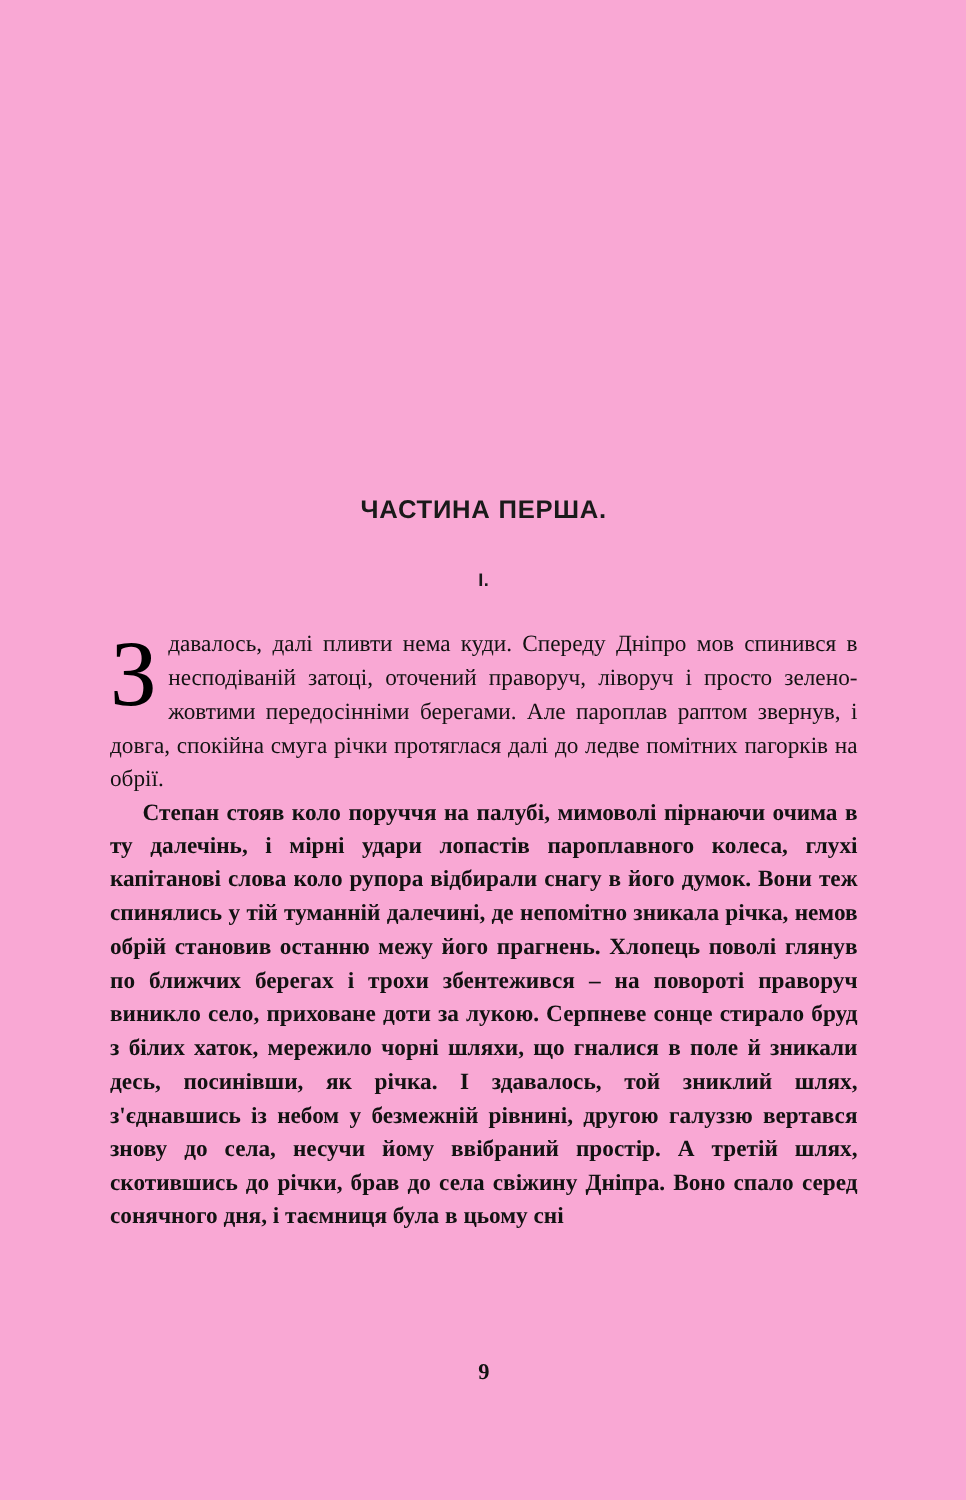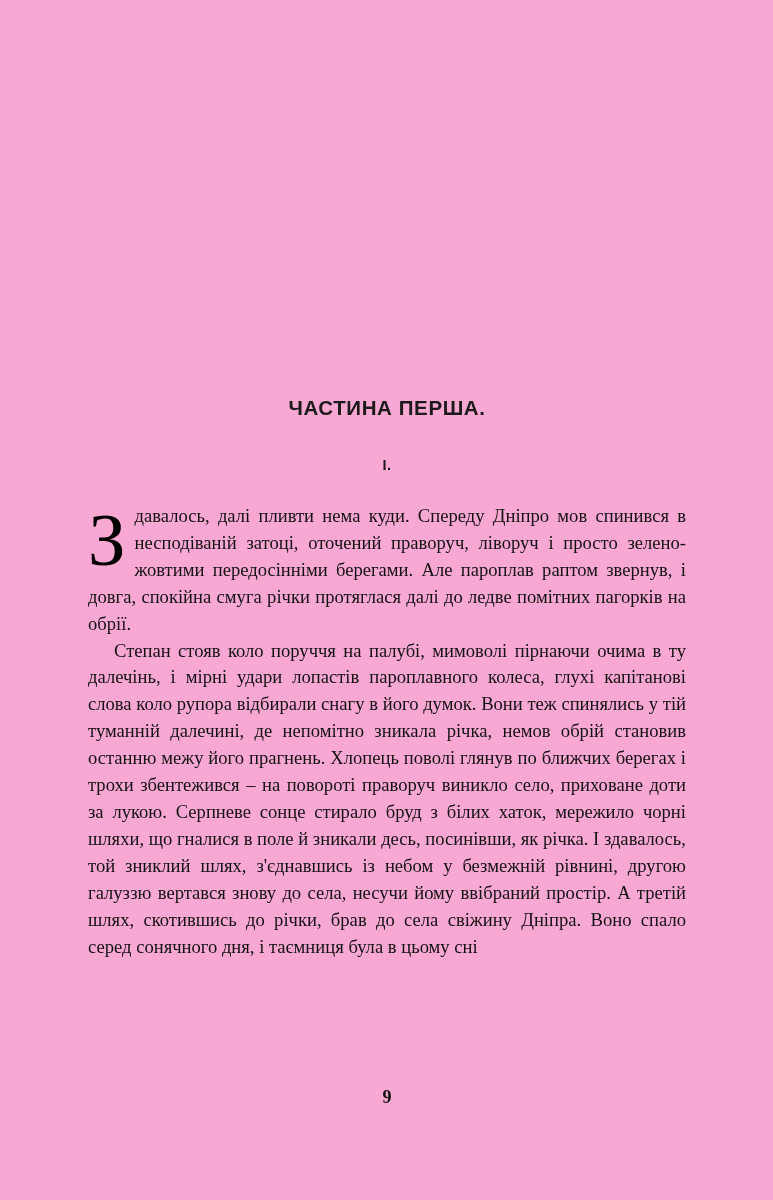--- a/index.html
+++ b/index.html
@@ -68,20 +68,21 @@
     margin: 0;
     font-size: 18.6px;
     line-height: 26.9px;
     text-align: justify;
     text-align-last: left;
     hyphens: manual;
     color: #121212;
   }
   .para.indent {
     text-indent: 26px;
+    font-weight: bold;
   }
 
   
   .dropcap {
     float: left;
     font-family: "Liberation Serif", "DejaVu Serif", serif;
     font-size: 75px;
     line-height: 62px;
     font-weight: normal;
     padding: 4px 9px 0 0;

